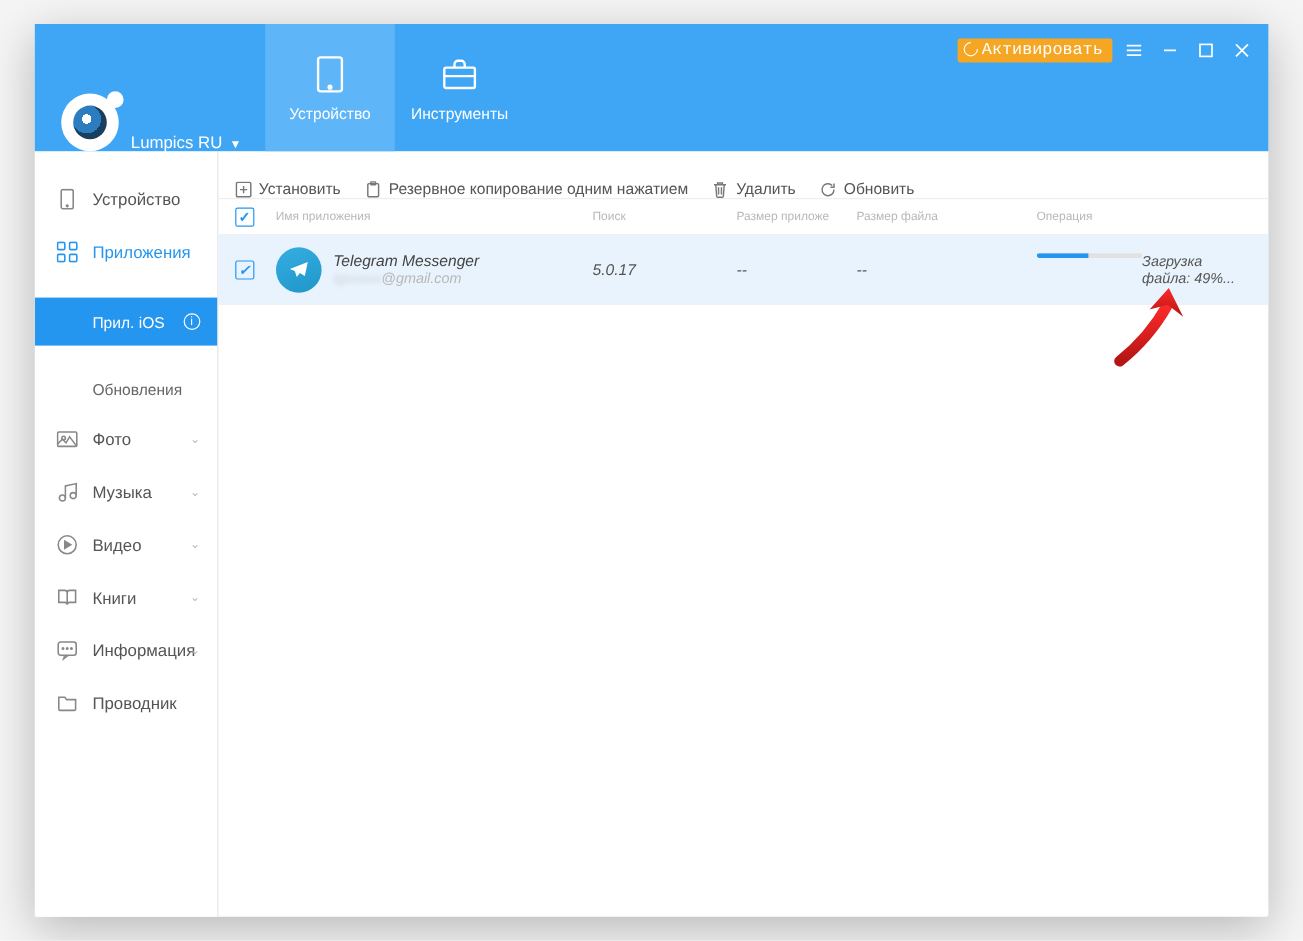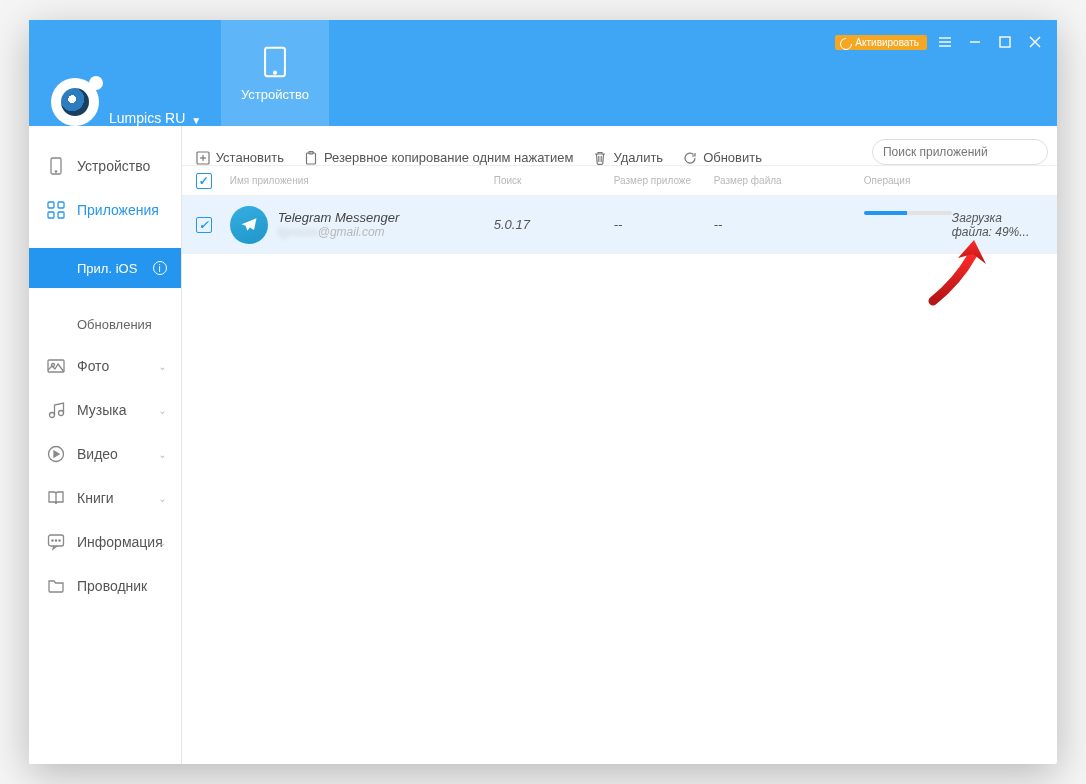--- a/index.html
+++ b/index.html
@@ -66,25 +66,26 @@
   .tab.active { background: #5eb6f8; }
   .tab svg { width: 34px; height: 34px; margin-bottom: 8px; }
   .tab-label { font-size: 13px; }
   .win-controls {
     position: absolute; right: 10px; top: 12px;
     display: flex; align-items: center; gap: 6px;
   }
   .activate-btn {
     background: #f5a623;
     color: #fff;
-    font-size: 10px;
+    font-size: 14px;
     padding: 2px 8px 2px 20px;
     border-radius: 2px;
     position: relative;
     cursor: pointer;
+    font-family: Liberation Mono, monospace;
   }
   .activate-btn::before {
     content: "";
     position: absolute; left: 5px; top: 3px;
     width: 10px; height: 10px;
     border: 1.5px solid #fff; border-radius: 50%;
     transform: rotate(45deg);
     border-top-color: transparent;
   }
   .win-btn {
@@ -221,20 +222,28 @@
       <span class="brand-caret">▼</span>
     </div>
     <div class="tabs">
       <div class="tab active">
         <svg viewBox="0 0 24 24" fill="none" stroke="#fff" stroke-width="1.4">
             <rect x="5" y="2" width="14" height="20" rx="1.5"></rect>
             <circle cx="12" cy="19.5" r="0.8" fill="#fff"></circle>
           </svg>
         <span class="tab-label">Устройство</span>
       </div>
+      <div class="tab">
+        <svg viewBox="0 0 24 24" fill="none" stroke="#fff" stroke-width="1.4">
+            <rect x="3" y="8" width="18" height="12" rx="1"></rect>
+            <path d="M9 8V6a2 2 0 012-2h2a2 2 0 012 2v2"></path>
+            <line x1="3" y1="13" x2="21" y2="13"></line>
+          </svg>
+        <span class="tab-label">Инструменты</span>
+      </div>
     </div>
     <div class="win-controls">
       <div class="activate-btn">Активировать</div>
       <div class="win-btn">
         <svg viewBox="0 0 14 14" stroke="#fff" stroke-width="1.4">
             <line x1="1" y1="3" x2="13" y2="3"></line>
             <line x1="1" y1="7" x2="13" y2="7"></line>
             <line x1="1" y1="11" x2="13" y2="11"></line>
           </svg>
       </div>
@@ -376,27 +385,20 @@
             </svg>
           <span>Удалить</span>
         </div>
         <div class="tool">
           <svg viewBox="0 0 14 14" fill="none" stroke="#777" stroke-width="1.2">
               <path d="M12 7a5 5 0 11-1.5-3.5M12 2v3h-3"></path>
             </svg>
           <span>Обновить</span>
         </div>
         <div class="spacer"></div>
-        <div class="search">
-          <input type="text" placeholder="Поиск приложений" style="">
-          <svg viewBox="0 0 14 14" fill="none" stroke="#aaa" stroke-width="1.2">
-              <circle cx="6" cy="6" r="4.5"></circle>
-              <line x1="9.5" y1="9.5" x2="13" y2="13"></line>
-            </svg>
-        </div>
       </div>
 
       <div class="table-header">
         <div class="col-check">
             <div class="chk checked"></div>
           </div>
         <div class="col-name">Имя приложения</div>
         <div class="col-version">Поиск</div>
         <div class="col-appsize">Размер приложе</div>
         <div class="col-filesize">Размер файла</div>

